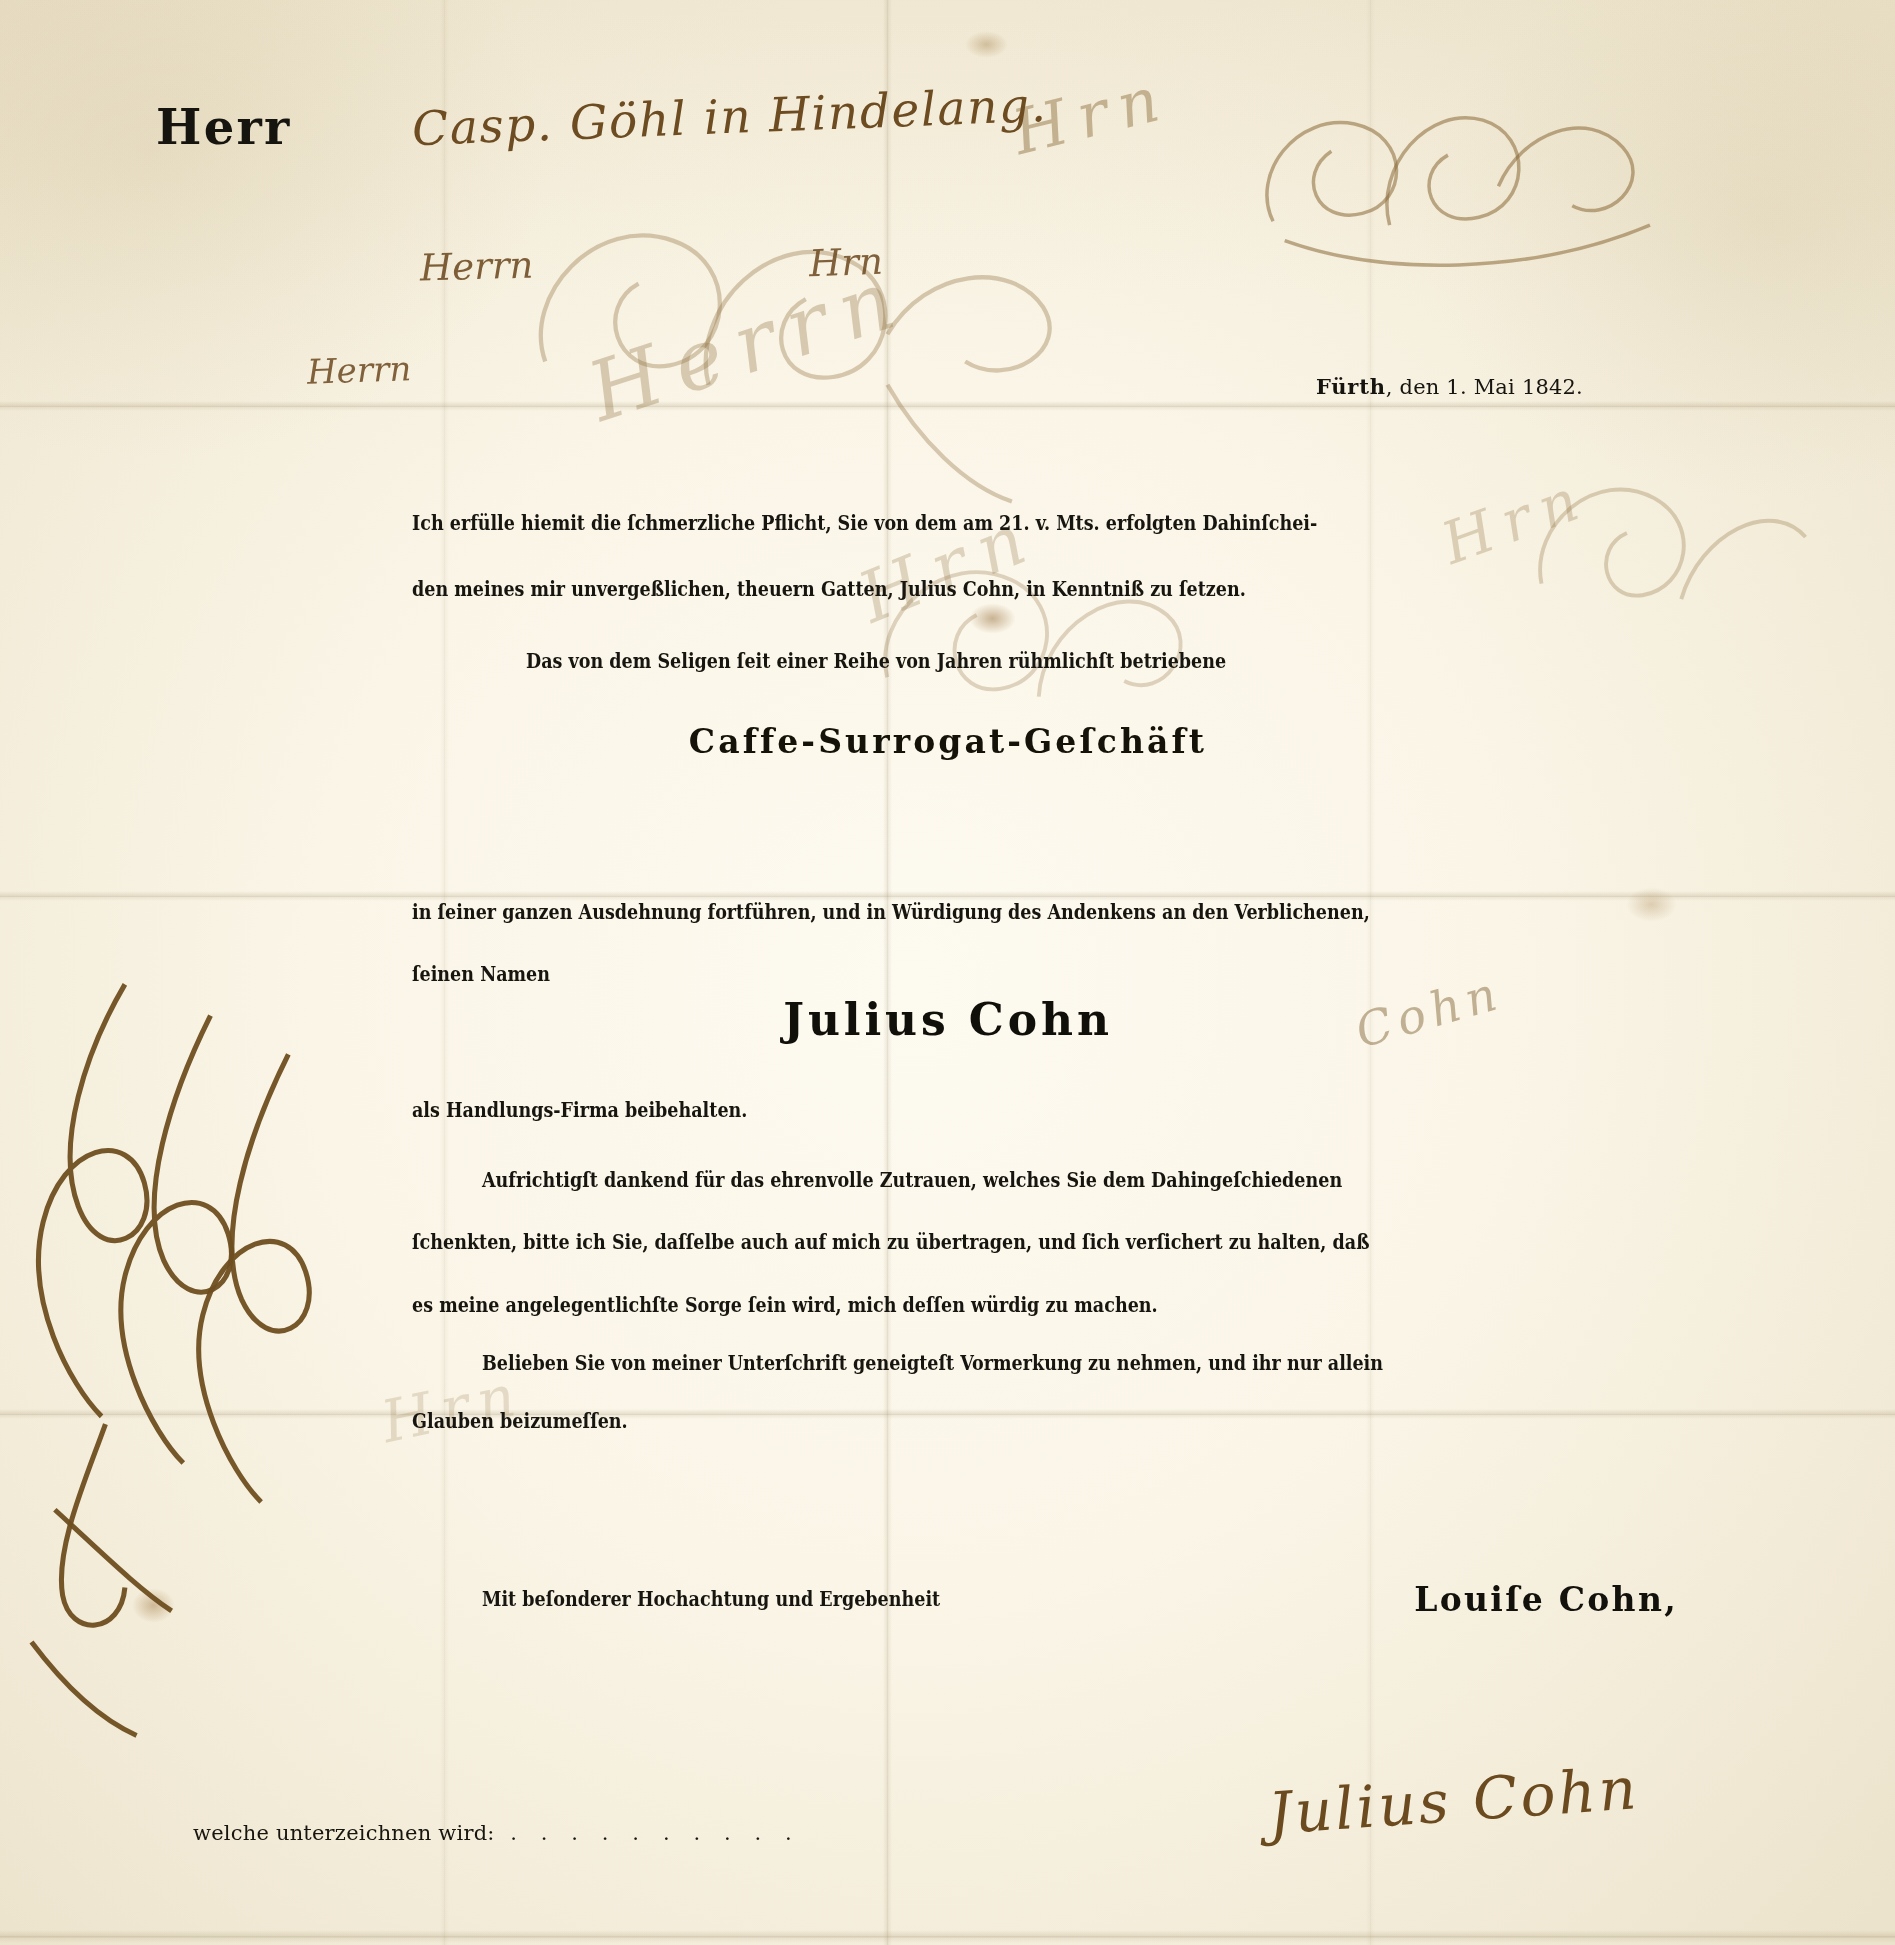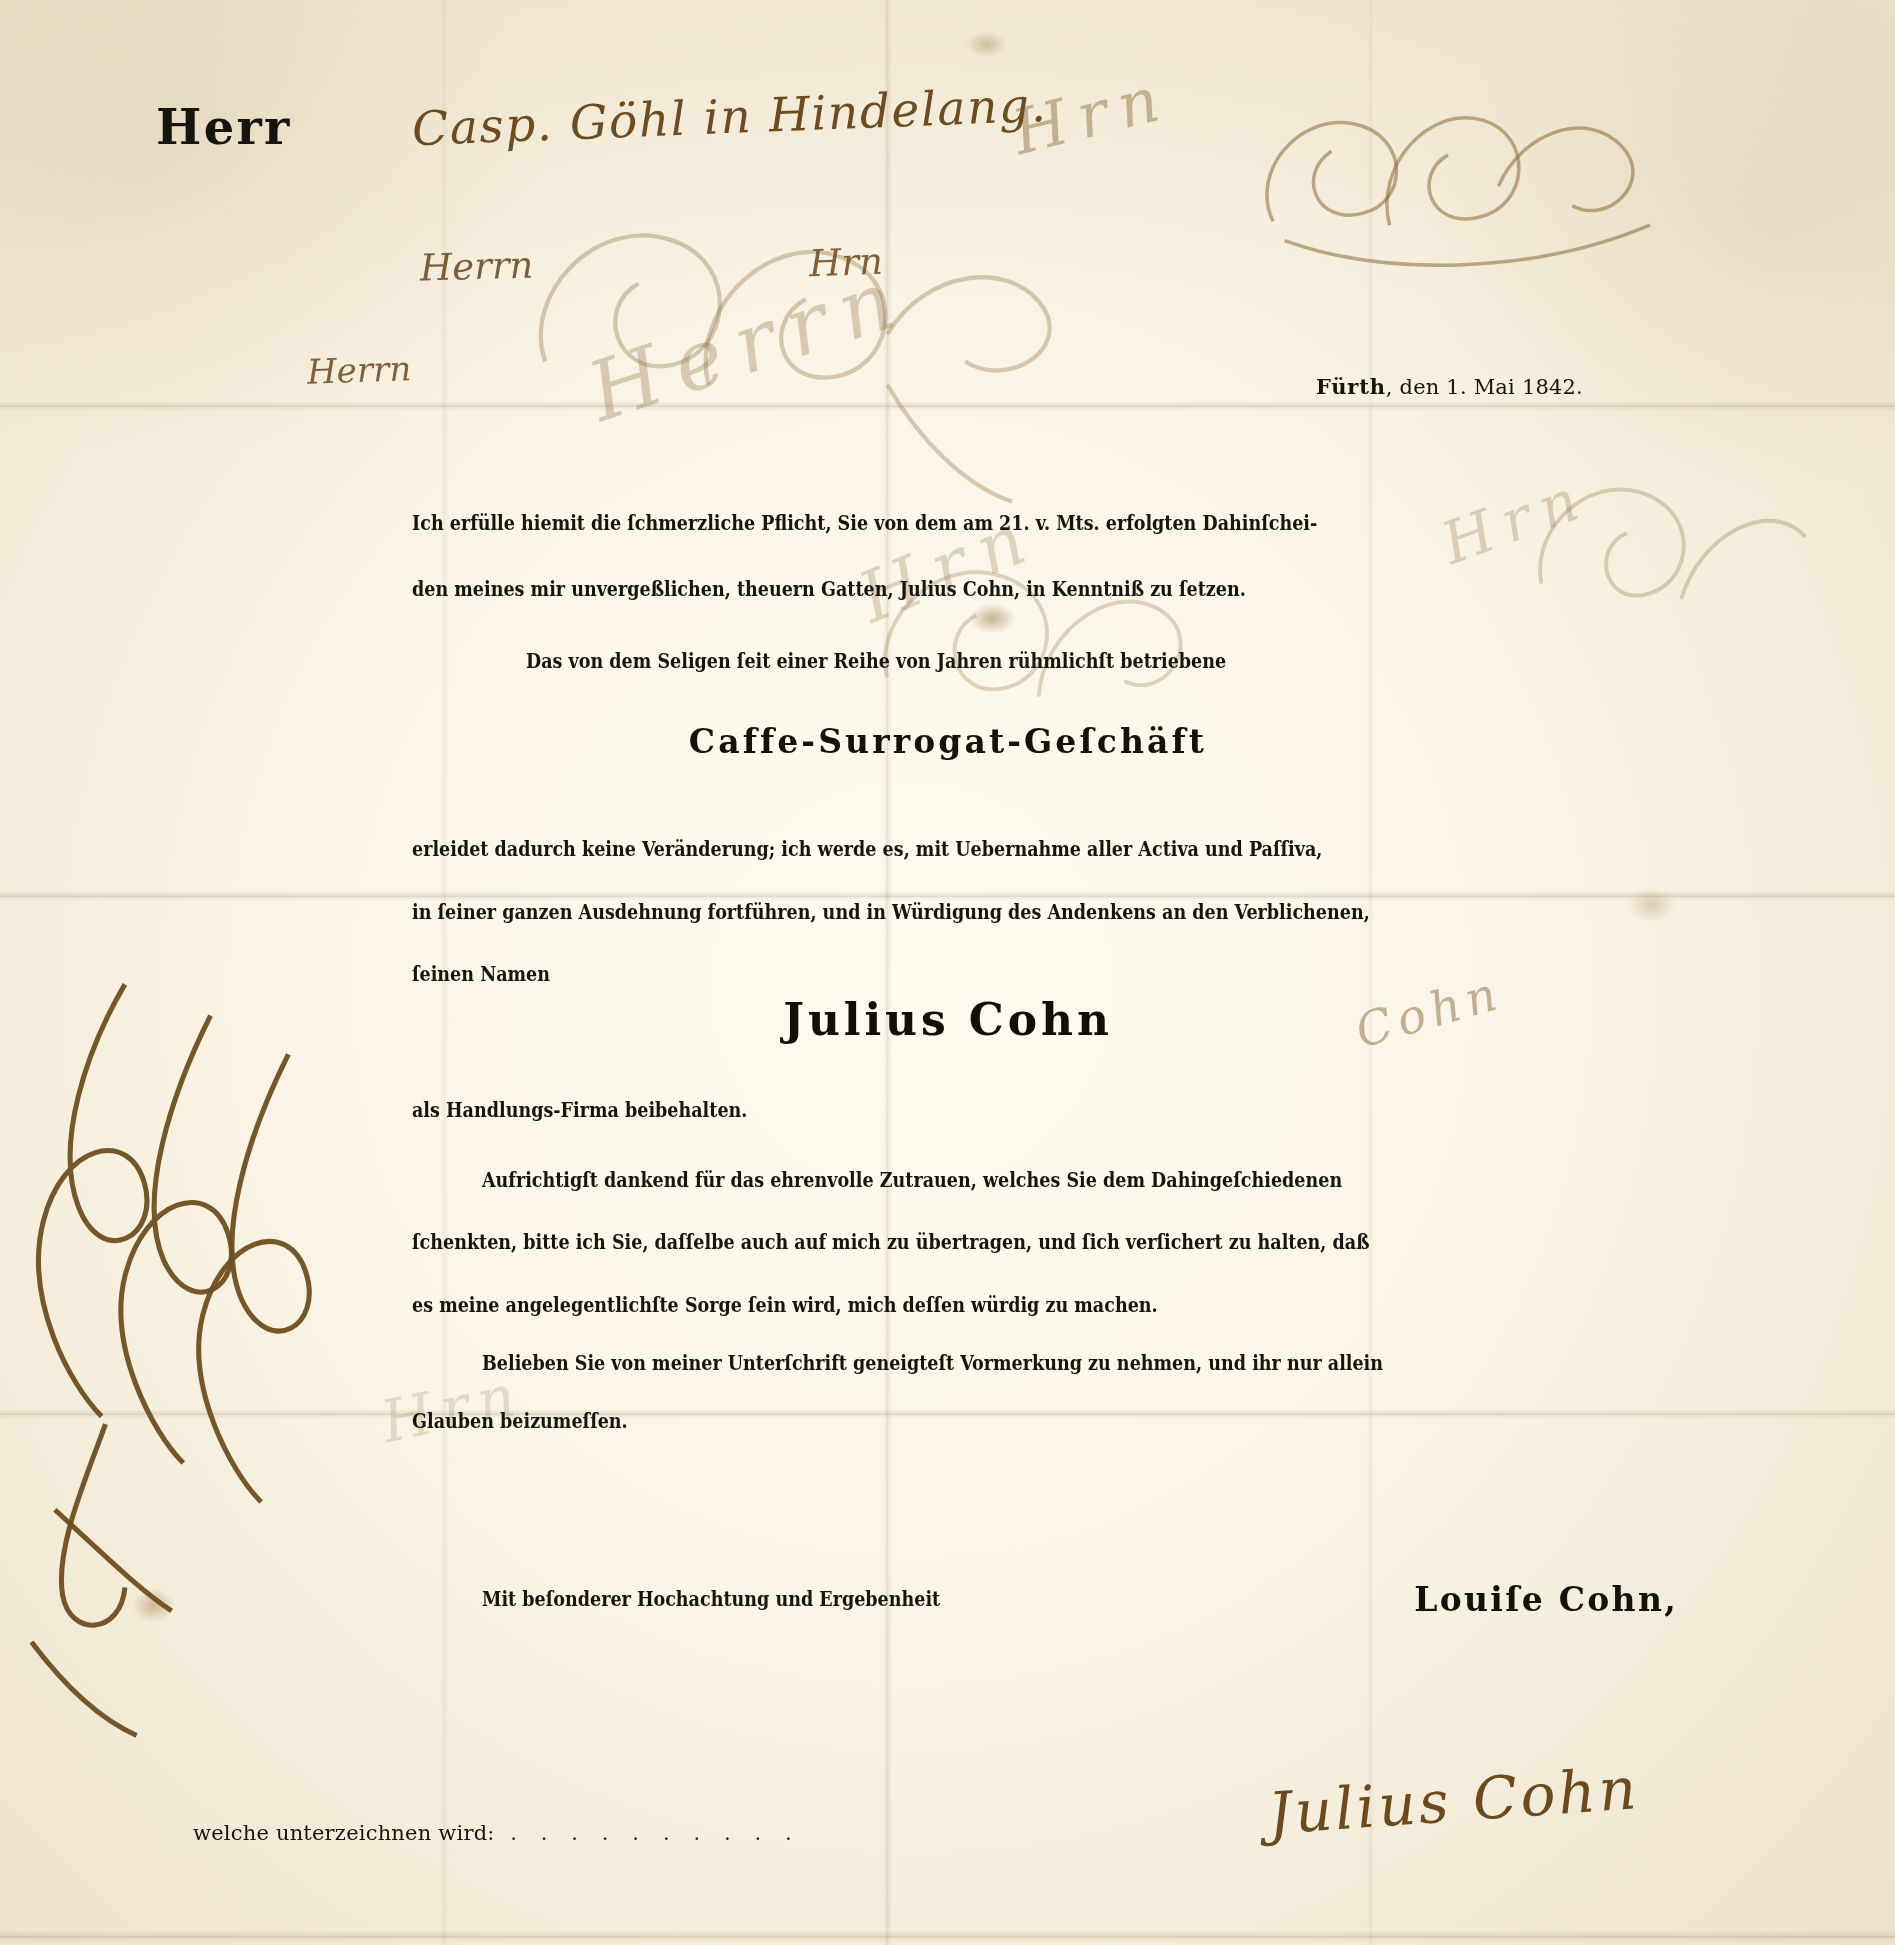--- a/index.html
+++ b/index.html
@@ -322,21 +322,20 @@
     <div class="place-date fraktur">
       <b>Fürth</b><span>, den 1. Mai 1842.</span>
     </div>
 
     <div class="body-line" style="left:412px; top:514px;">Ich erfülle hiemit die ſchmerzliche Pflicht, Sie von dem am 21. v. Mts. erfolgten Dahinſchei-</div>
     <div class="body-line" style="left:412px; top:580px;">den meines mir unvergeßlichen, theuern Gatten, Julius Cohn, in Kenntniß zu ſetzen.</div>
     <div class="body-line" style="left:482px; top:652px;margin-left:44px;">Das von dem Seligen ſeit einer Reihe von Jahren rühmlichſt betriebene</div>
 
     <div class="heading-business fraktur">Caffe-Surrogat-Geſchäft</div>
 
-    <div class="body-line" style="left:412px; top:840px;">erleidet dadurch keine Veränderung; ich werde es, mit Uebernahme aller Activa und Paſſiva,</div>
     <div class="body-line" style="left:412px; top:903px;">in ſeiner ganzen Ausdehnung fortführen, und in Würdigung des Andenkens an den Verblichenen,</div>
     <div class="body-line" style="left:412px; top:965px;">ſeinen Namen</div>
 
     <div class="heading-name fraktur">Julius Cohn</div>
     <div class="hand hand-bleed-name">Cohn</div>
 
     <div class="body-line" style="left:412px; top:1101px;">als Handlungs-Firma beibehalten.</div>
     <div class="body-line" style="left:412px; top:1233px;">ſchenkten, bitte ich Sie, daſſelbe auch auf mich zu übertragen, und ſich verſichert zu halten, daß</div>
     <div class="body-line" style="left:482px; top:1171px;">Aufrichtigſt dankend für das ehrenvolle Zutrauen, welches Sie dem Dahingeſchiedenen</div>
     <div class="body-line" style="left:412px; top:1296px;">es meine angelegentlichſte Sorge ſein wird, mich deſſen würdig zu machen.</div>

